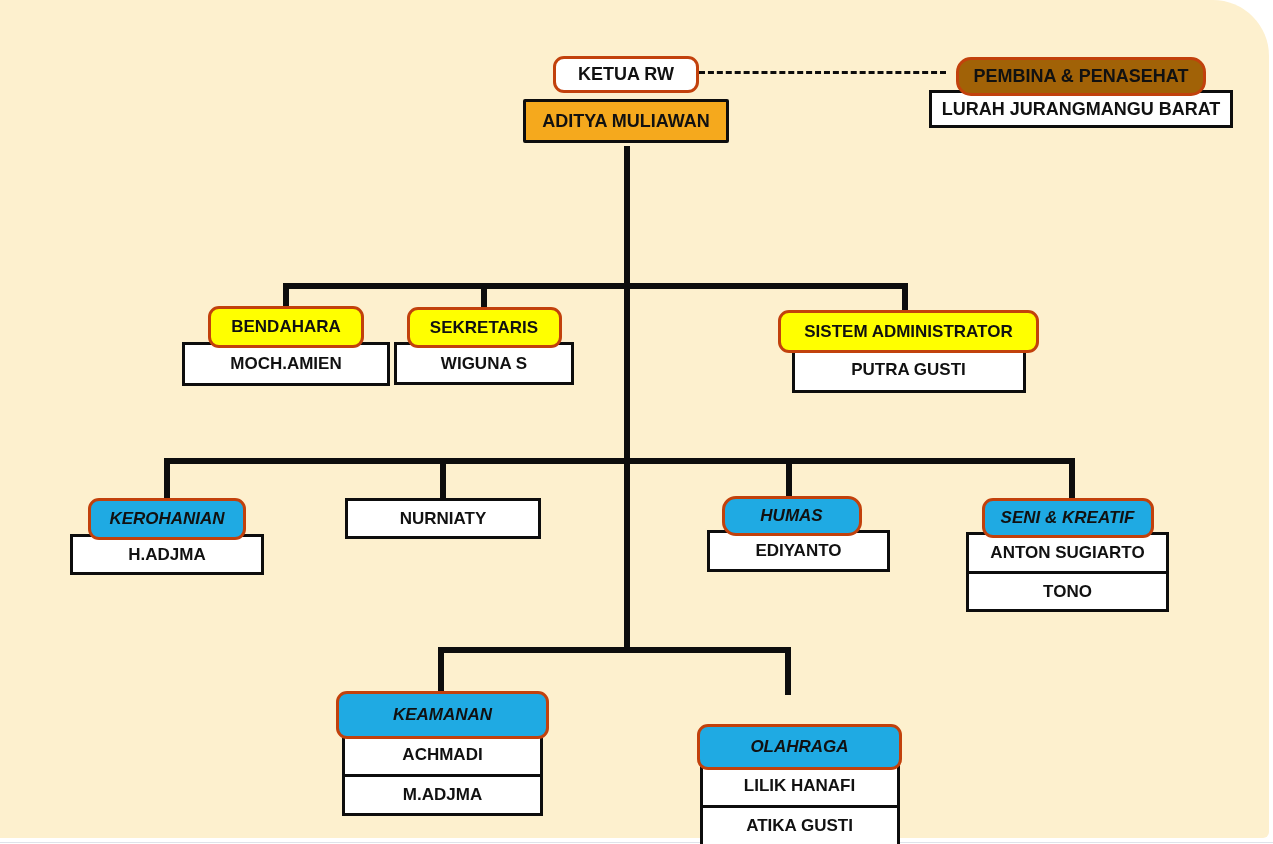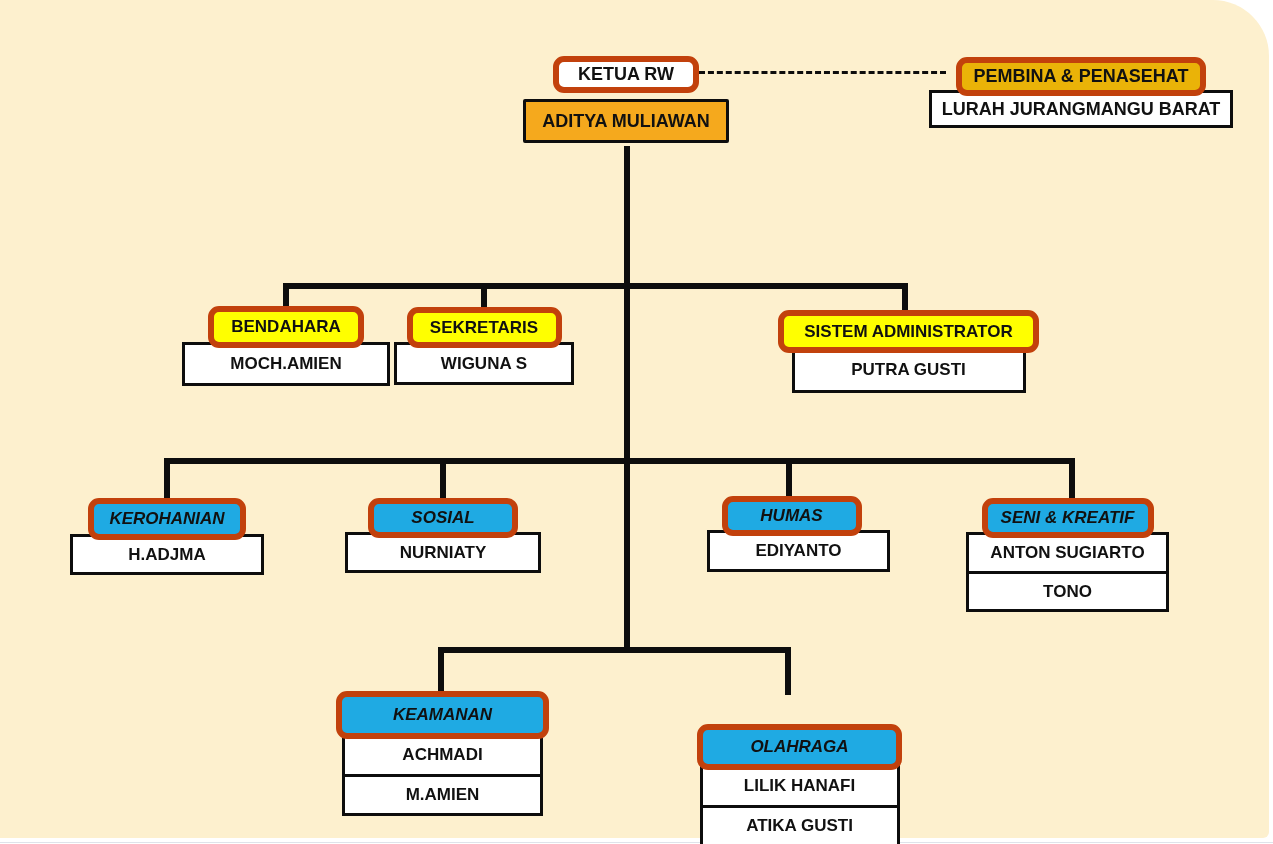--- a/index.html
+++ b/index.html
@@ -44,21 +44,21 @@
     display: flex;
     flex-direction: column;
     align-items: center;
   }
   .pill {
     position: relative;
     z-index: 3;
     display: flex;
     align-items: center;
     justify-content: center;
-    border: 6px solid #c2410c;
+    border: 3px solid #c2410c;
     border-radius: 11px;
     font-weight: 700;
     font-size: 17px;
     color: #111;
     box-sizing: border-box;
     margin-bottom: -6px;
     text-align: center;
   }
   .pill.gap { margin-bottom: 6px; }
   .namebox {
@@ -73,21 +73,21 @@
     font-size: 17px;
     color: #111;
     box-sizing: border-box;
     text-align: center;
   }
   .namebox + .namebox { margin-top: -3px; }
   .big { font-size: 18px; }
   .c-white  { background: #ffffff; }
   .c-orange { background: #F5A91D; border-radius: 2px; }
   .c-yellow { background: #FFFF00; }
-  .c-green  { background: #eab308; }
+  .c-green  { background: #a16207; border-radius: 15px; }
   .c-blue   { background: #1FAAE3; font-style: italic; }
 </style>
 </head>
 <body>
 
 <div class="stage">
   <div class="card"></div>
   <div class="bottom-line"></div>
 
   <div class="dashline" style="left:699px; top:71px; width:247px;"></div>
@@ -156,30 +156,27 @@
   <div class="unit" style="left:70px; top:498px; width:194px;">
     <div class="pill c-blue" style="width:158px; height:42px;">
       <span>KEROHANIAN</span>
     </div>
     <div class="namebox" style="width:194px; height:41px;">
       <span>H.ADJMA</span>
     </div>
   </div>
 
   <div class="unit" style="left:345px; top:498px; width:196px;">
-    <div class="pill c-blue" style="width:150px; height:40px;">
-      <span>SOSIAL</span>
-    </div>
     <div class="namebox" style="width:196px; height:41px;">
       <span>NURNIATY</span>
     </div>
   </div>
 
   <div class="unit" style="left:700px; top:496px; width:183px;">
-    <div class="pill c-blue" style="width:140px; height:40px;">
+    <div class="pill c-blue" style="width:140px; height:40px;border-radius:14px;">
       <span>HUMAS</span>
     </div>
     <div class="namebox" style="width:183px; height:42px;margin-left:14px;">
       <span>EDIYANTO</span>
     </div>
   </div>
 
   <div class="unit" style="left:966px; top:498px; width:203px;">
     <div class="pill c-blue" style="width:172px; height:40px;text-align:right;">
       <span>SENI &amp; KREATIF</span>
@@ -193,21 +190,21 @@
   </div>
 
   <div class="unit" style="left:336px; top:691px; width:213px;">
     <div class="pill c-blue" style="width:213px; height:48px;">
       <span>KEAMANAN</span>
     </div>
     <div class="namebox" style="width:201px; height:44px;">
       <span>ACHMADI</span>
     </div>
     <div class="namebox" style="width:201px; height:42px;">
-      <span>M.AMIEN</span>
+      <span>M.ADJMA</span>
     </div>
   </div>
 
   <div class="unit" style="left:697px; top:691px; width:205px;">
     <div class="pill c-blue" style="width:205px; height:46px;margin-top:33px;">
       <span>OLAHRAGA</span>
     </div>
     <div class="namebox" style="width:200px; height:44px;">
       <span>LILIK HANAFI</span>
     </div>

